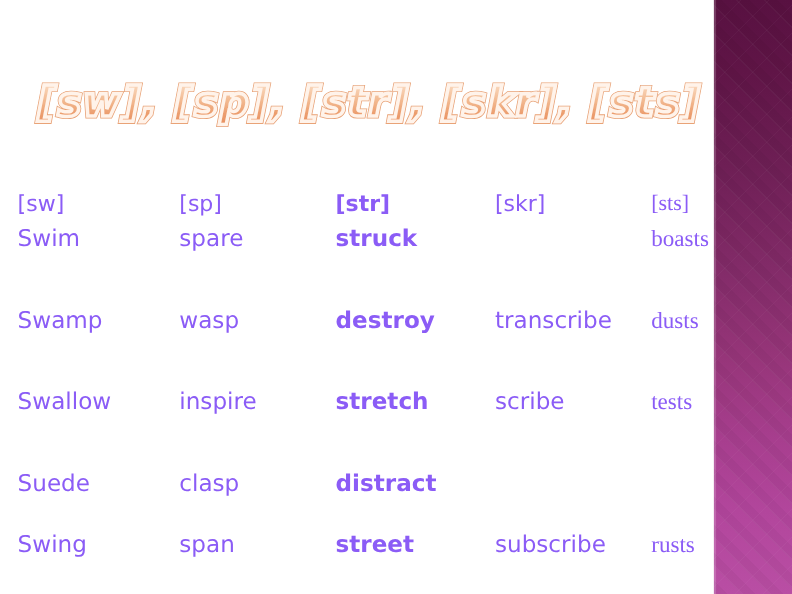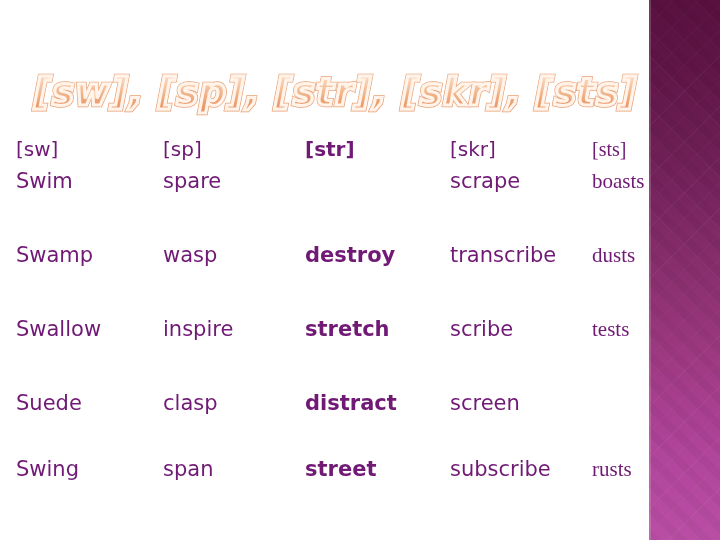--- a/index.html
+++ b/index.html
@@ -131,41 +131,42 @@
     position: absolute;
     left: 0;
     width: 720px;
     height: 36px;
   }
   .t-cell {
     position: absolute;
     font-family: "DejaVu Sans", sans-serif;
     font-size: 21px;
     font-weight: normal;
-    color: #701a75;
+    color: #8b5cf6;
     white-space: nowrap;
     line-height: 26px;
+    margin-top: 36px;
   }
   .t-head {
     font-size: 20px;
   }
   
   .c0 { left: 16px; }
   .c1 { left: 163px; }
   .c2 { left: 305px; font-weight: bold; }
   .c3 { left: 450px; }
   .c4 { left: 592px; font-family: Liberation Serif, serif; }
 
   
   .r-head { top: 6px; }
   .r0     { top: 38px; }
   .r1     { top: 112px; }
   .r2     { top: 186px; }
   .r3     { top: 260px; }
-  .r4     { top: 326px; }
+  .r4     { top: 316px; }
 </style>
 </head>
 <body>
 
 <div id="slide">
 
   <div id="purple-band">
     <div id="purple-band-edge"></div>
     <div id="purple-band-pattern"></div>
   </div>
@@ -181,21 +182,21 @@
       <div class="t-cell t-head c0">[sw]</div>
       <div class="t-cell t-head c1">[sp]</div>
       <div class="t-cell t-head c2">[str]</div>
       <div class="t-cell t-head c3">[skr]</div>
       <div class="t-cell t-head c4">[sts]</div>
     </div>
 
     <div class="t-row r0">
       <div class="t-cell c0">Swim</div>
       <div class="t-cell c1">spare</div>
-      <div class="t-cell c3">scrape</div>
+      <div class="t-cell c2">struck</div>
       <div class="t-cell c4">boasts</div>
     </div>
 
     <div class="t-row r1">
       <div class="t-cell c0">Swamp</div>
       <div class="t-cell c1">wasp</div>
       <div class="t-cell c2">destroy</div>
       <div class="t-cell c3">transcribe</div>
       <div class="t-cell c4">dusts</div>
     </div>
@@ -205,21 +206,20 @@
       <div class="t-cell c1">inspire</div>
       <div class="t-cell c2">stretch</div>
       <div class="t-cell c3">scribe</div>
       <div class="t-cell c4">tests</div>
     </div>
 
     <div class="t-row r3">
       <div class="t-cell c0">Suede</div>
       <div class="t-cell c1">clasp</div>
       <div class="t-cell c2">distract</div>
-      <div class="t-cell c3">screen</div>
     </div>
 
     <div class="t-row r4">
       <div class="t-cell c0">Swing</div>
       <div class="t-cell c1">span</div>
       <div class="t-cell c2">street</div>
       <div class="t-cell c3">subscribe</div>
       <div class="t-cell c4">rusts</div>
     </div>
 

